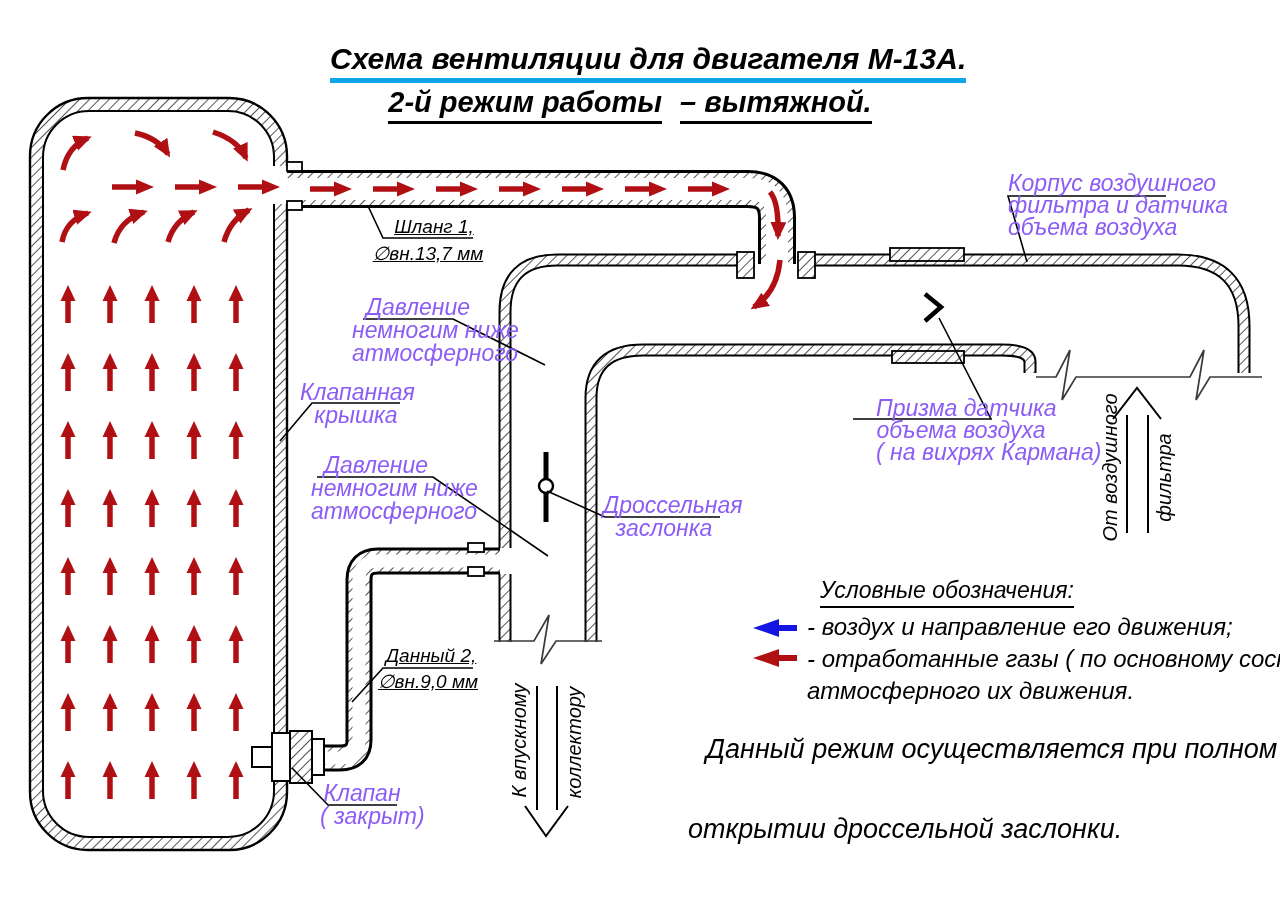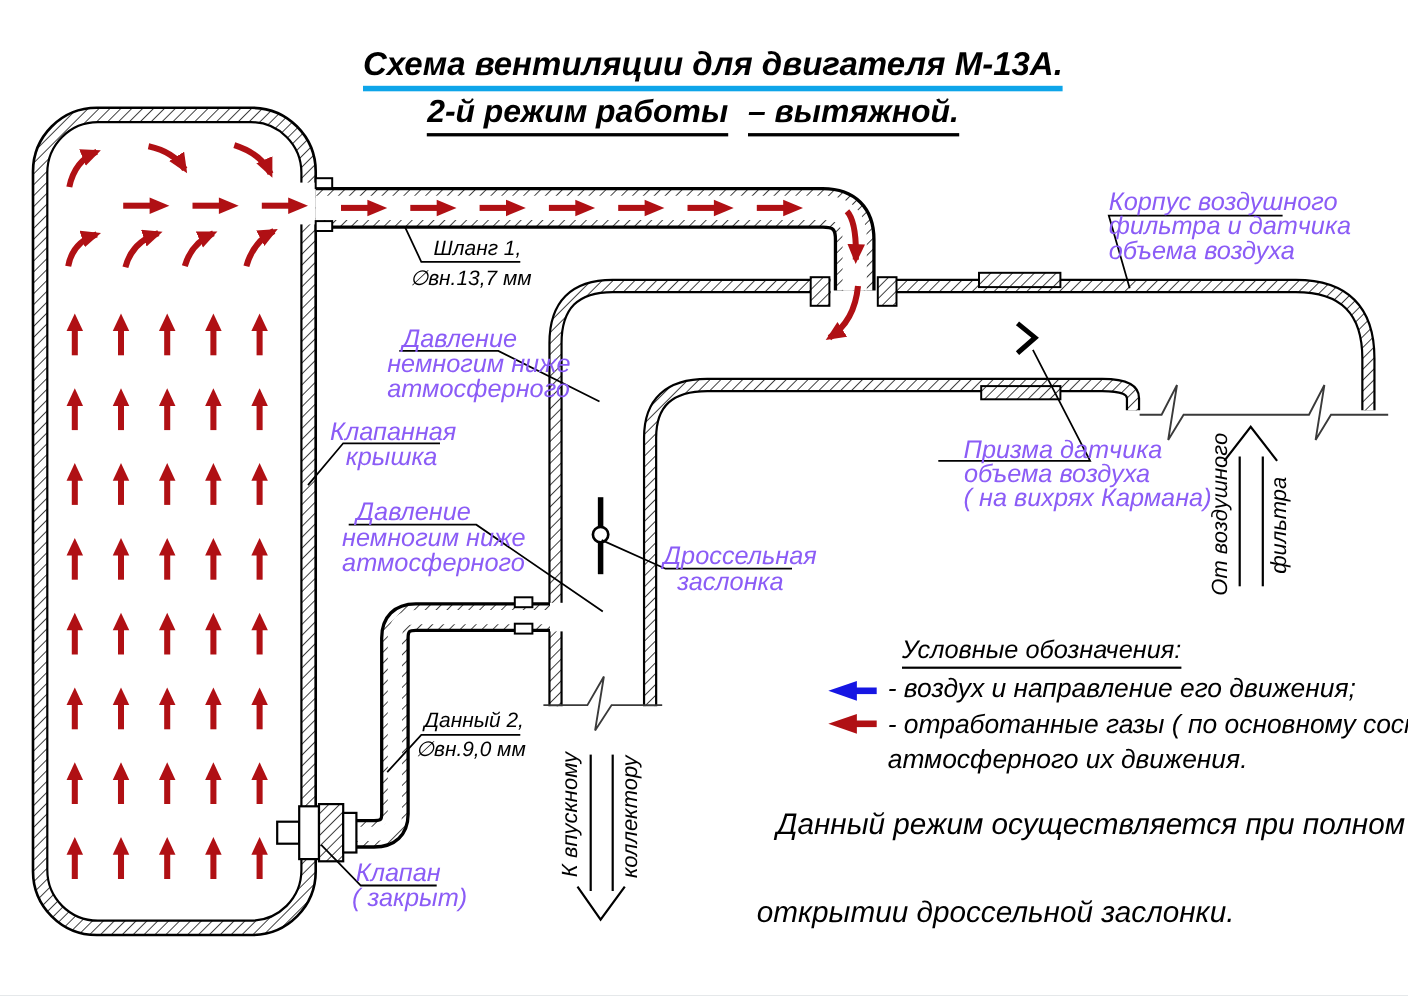--- a/index.html
+++ b/index.html
@@ -1,21 +1,21 @@
 <!DOCTYPE html>
 <html><head>
 <meta charset="utf-8">
 <style>
   html,body{margin:0;padding:0;background:#fff;}
   #stage{position:relative;width:1280px;height:905px;background:#fff;overflow:hidden;
          font-family:"Liberation Sans",sans-serif;border-bottom:2px solid #ccd1d5;}
   svg{position:absolute;left:0;top:0;}
   .txt{position:absolute;color:#000;font-style:italic;white-space:nowrap;}
   .c{text-align:center;}
-  .lbl{font-size:19px;line-height:23px;}
+  .lbl{font-size:19px;line-height:23px;text-decoration:underline;}
   .block{position:absolute;}
   .block div{font-style:italic;font-size:23px;line-height:23px;text-align:center;white-space:nowrap;color:#8b5cf6;}
   .title1{font-size:30px;font-weight:bold;}
   .title1 span{border-bottom:5px solid #0ea5e9;padding-bottom:3px;}
   .title2{font-size:29px;font-weight:bold;}
   .title2 span{border-bottom:3px solid #000;padding-bottom:3px;}
   .title2 .gap{margin-left:18px;}
   .vert{transform:rotate(-90deg);font-size:20px;text-align:center;width:150px;}
   .legendTitle{font-size:23px;border-bottom:2px solid #000000;padding-bottom:2px;}
   .legendItem{font-size:24px;}

